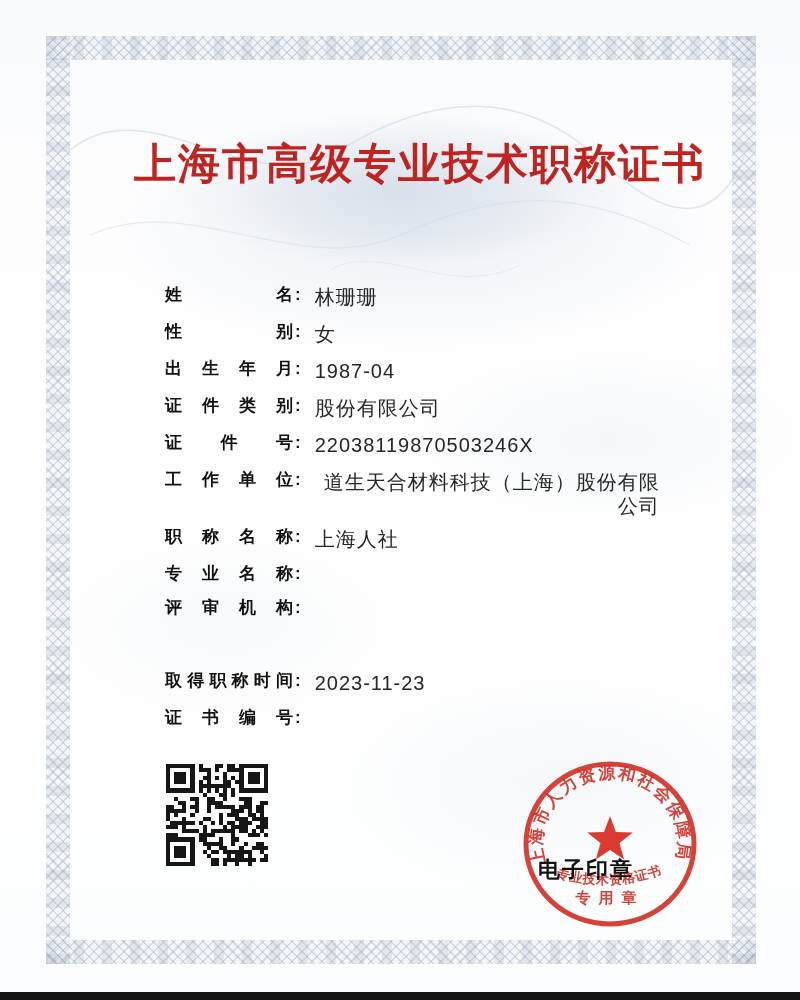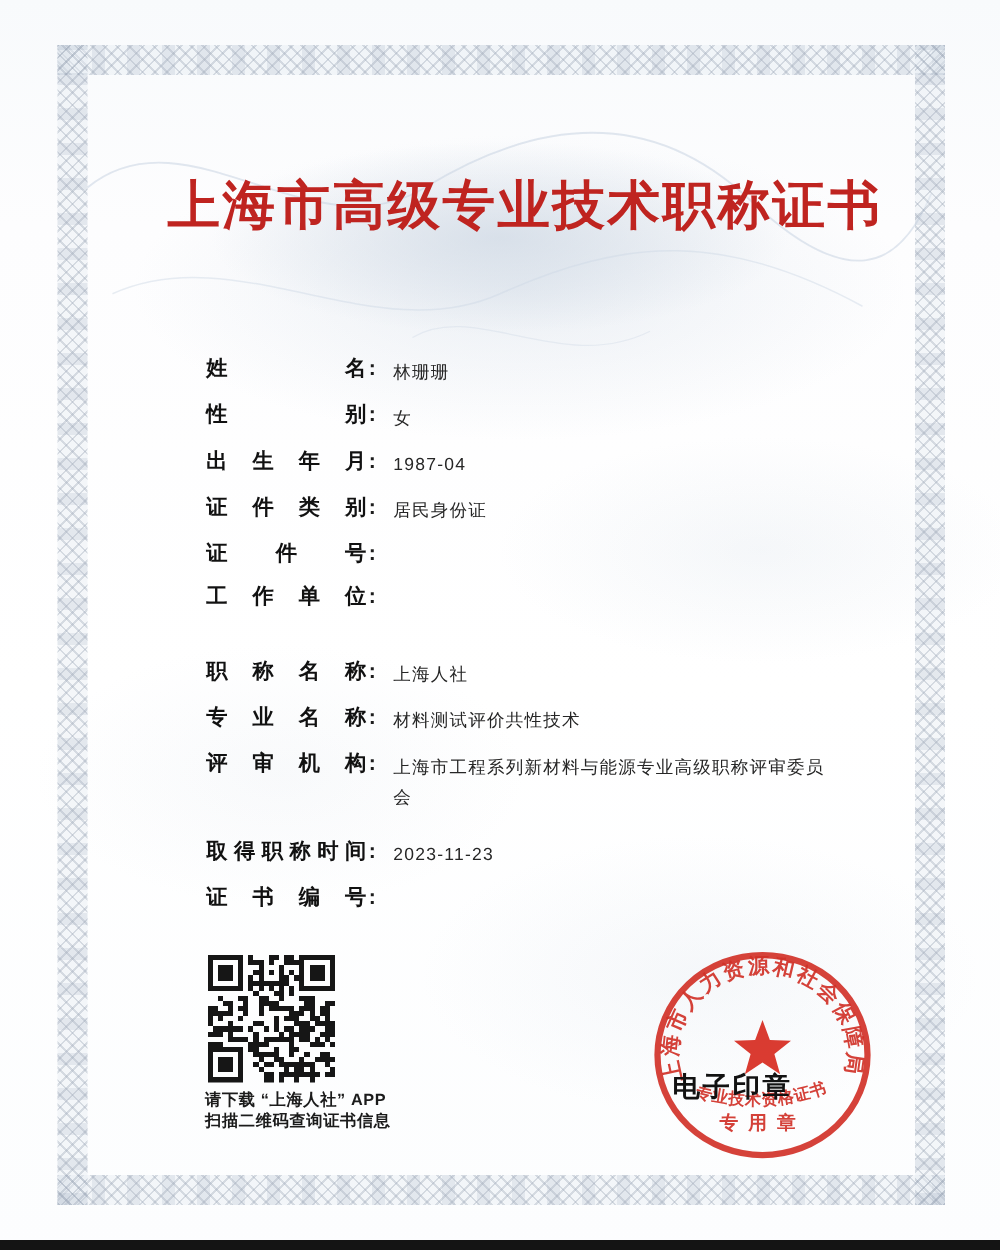--- a/index.html
+++ b/index.html
@@ -32,22 +32,22 @@
   
   .title{position:absolute;left:0;top:136px;width:800px;text-align:center;
          font-size:42px;font-weight:900;letter-spacing:2px;padding-left:20px;}
   
   .group{position:absolute;left:165px;width:520px;}
   .g1{top:284px;} .g2{top:526px;} .g3{top:670px;}
   .row{display:flex;align-items:flex-start;margin-bottom:12px;min-height:22px;}
   .flabel{display:flex;justify-content:space-between;width:128px;
           font-weight:bold;font-size:17px;color:#111;line-height:22px;}
   .colon{font-weight:bold;font-size:17px;line-height:22px;margin:0 14px 0 2px;}
-  .value{font-size:14px;color:#262626;letter-spacing:1px;line-height:24px;
-         max-width:345px;padding-top:1px;}
+  .value{font-size:20px;color:#262626;letter-spacing:1px;line-height:24px;
+         max-width:345px;padding-top:1px;text-align:right;}
   
   .qr{position:absolute;left:166px;top:764px;width:102px;height:102px;}
   .qr svg{width:102px;height:102px;}
   .qr-caption{position:absolute;left:164px;top:871px;font-size:13px;font-weight:bold;
               color:#1b1b1b;line-height:17px;letter-spacing:.5px;}
   
   .sealbox{position:absolute;left:512px;top:756px;width:196px;height:178px;opacity:.95;}
   .seal-overlay{position:absolute;left:538px;top:855px;font-size:22px;font-weight:600;
                 color:#121212;letter-spacing:2px;}
   .bottom-bar{position:absolute;left:0;top:992px;width:800px;height:8px;background:#141414;}
@@ -99,38 +99,40 @@
       <span class="value">1987-04</span>
     </div>
     <div class="row">
       <span class="flabel">
           <span>证</span>
           <span>件</span>
           <span>类</span>
           <span>别</span>
         </span>
         <span class="colon">:</span>
-      <span class="value">居民身份证</span>
+      <span class="value">股份有限公司</span>
     </div>
     <div class="row">
       <span class="flabel">
           <span>证</span>
           <span>件</span>
           <span>号</span>
         </span>
         <span class="colon">:</span>
+      <span class="value">22038119870503246X</span>
     </div>
     <div class="row">
       <span class="flabel">
           <span>工</span>
           <span>作</span>
           <span>单</span>
           <span>位</span>
         </span>
         <span class="colon">:</span>
+      <span class="value">道生天合材料科技（上海）股份有限公司</span>
     </div>
   </div>
 
   <div class="group g2">
     <div class="row">
       <span class="flabel">
           <span>职</span>
           <span>称</span>
           <span>名</span>
           <span>称</span>
@@ -139,31 +141,29 @@
       <span class="value">上海人社</span>
     </div>
     <div class="row">
       <span class="flabel">
           <span>专</span>
           <span>业</span>
           <span>名</span>
           <span>称</span>
         </span>
         <span class="colon">:</span>
-      <span class="value">材料测试评价共性技术</span>
     </div>
     <div class="row">
       <span class="flabel">
           <span>评</span>
           <span>审</span>
           <span>机</span>
           <span>构</span>
         </span>
         <span class="colon">:</span>
-      <span class="value">上海市工程系列新材料与能源专业高级职称评审委员会</span>
     </div>
   </div>
 
   <div class="group g3">
     <div class="row">
       <span class="flabel">
           <span>取</span>
           <span>得</span>
           <span>职</span>
           <span>称</span>
@@ -506,24 +506,20 @@
           <rect x="20" y="96" width="4" height="4"></rect>
           <rect x="24" y="96" width="4" height="4"></rect>
           <rect x="44" y="96" width="4" height="4"></rect>
           <rect x="48" y="96" width="4" height="4"></rect>
           <rect x="56" y="96" width="4" height="4"></rect>
           <rect x="68" y="96" width="4" height="4"></rect>
           <rect x="80" y="96" width="4" height="4"></rect>
         </g>
       </svg>
   </div>
-  <div class="qr-caption">
-    <div>请下载 “上海人社” APP</div>
-    <div>扫描二维码查询证书信息</div>
-  </div>
 
   <div class="sealbox">
     <svg width="196" height="178" viewBox="0 0 196 178">
       <defs>
         <path id="sealArc" d="M 34 108 A 68 64 0 1 1 162 108" fill="none"></path>
         <path id="sealArc2" d="M 44 121 Q 98 137 152 117" fill="none"></path>
       </defs>
       <ellipse cx="98" cy="88" rx="84" ry="80" fill="none" stroke="#cf271d" stroke-width="5" opacity="0.92"></ellipse>
       <polygon fill="#d6261a" opacity="0.95" points="98,60 103.9,75.9 120.8,76.6 107.5,87.1 112.1,103.4 98,94 83.9,103.4 88.5,87.1 75.2,76.6 92.1,75.9"></polygon>
       <text font-size="17" font-weight="bold" fill="#cf271d" letter-spacing="2" opacity="0.92">

